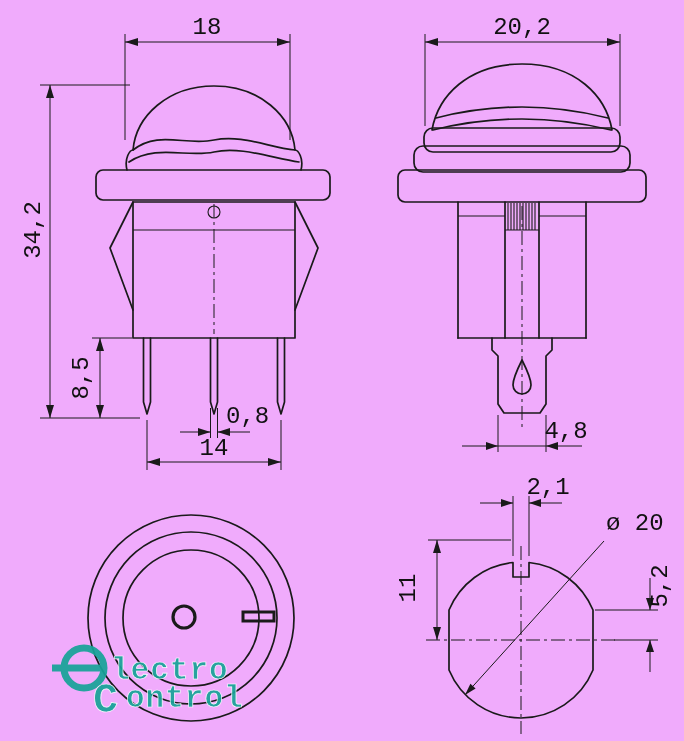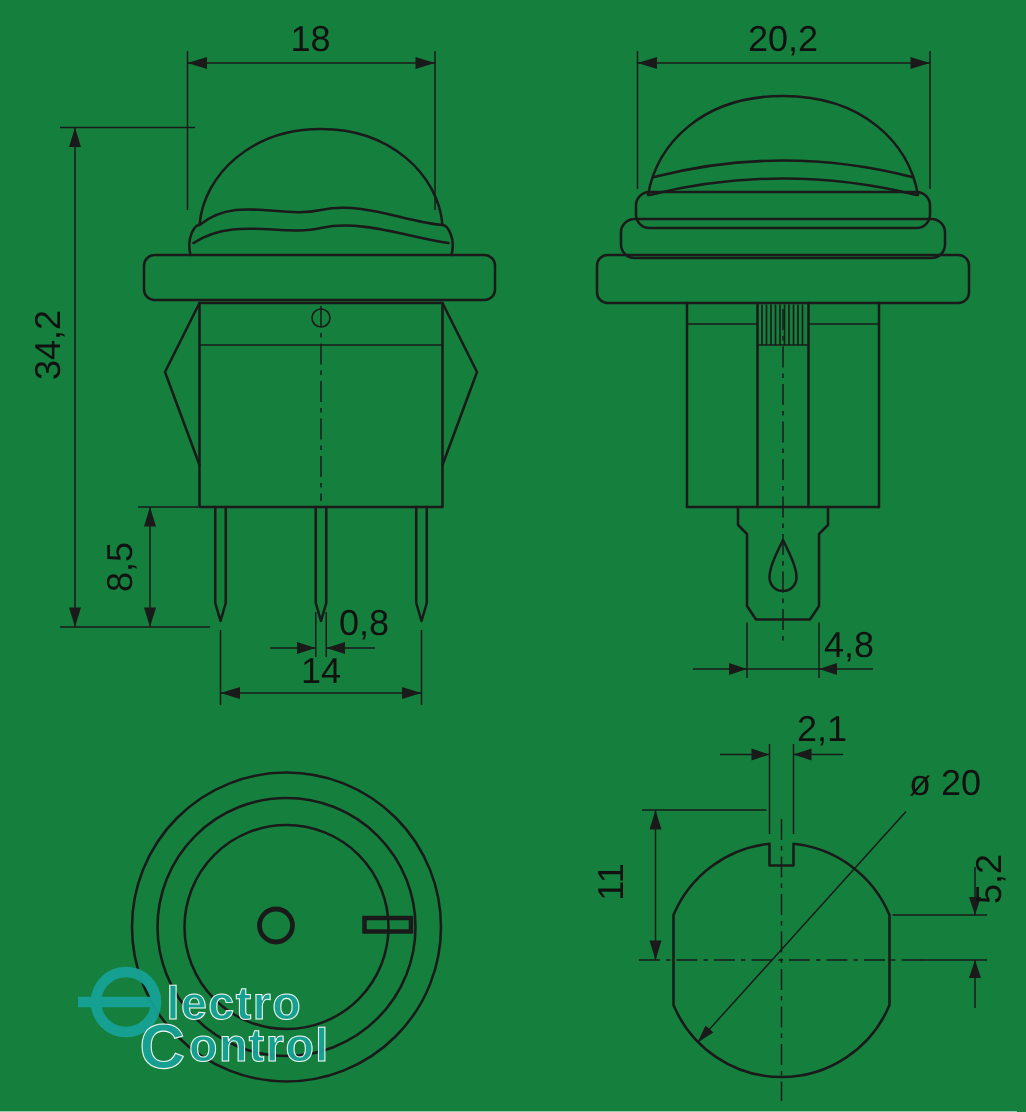--- a/index.html
+++ b/index.html
@@ -1,17 +1,17 @@
 <!DOCTYPE html>
 <html><head>
 <meta charset="utf-8">
 <style>
   html,body{margin:0;padding:0;background:#ffffff;}
-  .stage{position:relative;width:684px;height:741px;background:#15803d;overflow:hidden;
-         font-family:Liberation Sans, sans-serif;}
+  .stage{position:relative;width:684px;height:741px;background:#f0abfc;overflow:hidden;
+         font-family:Liberation Mono, monospace;}
   svg{display:block;}
   .outline{fill:none;stroke:#1a1a1a;stroke-width:1.7;stroke-linejoin:round;stroke-linecap:round;}
   .thin{fill:none;stroke:#1a1a1a;stroke-width:1.1;}
   .dim{fill:none;stroke:#1a1a1a;stroke-width:1;}
   .center{fill:none;stroke:#1a1a1a;stroke-width:1;stroke-dasharray:14 4 3 4;}
   .arrow{fill:#1a1a1a;stroke:none;}
   .dim-text{fill:#111;font-size:24px;}
   .dim-text.mid{text-anchor:middle;}
   .wm-text{font-weight:bold;stroke:#ffffff;stroke-width:0.7;letter-spacing:1px;}
 </style>

